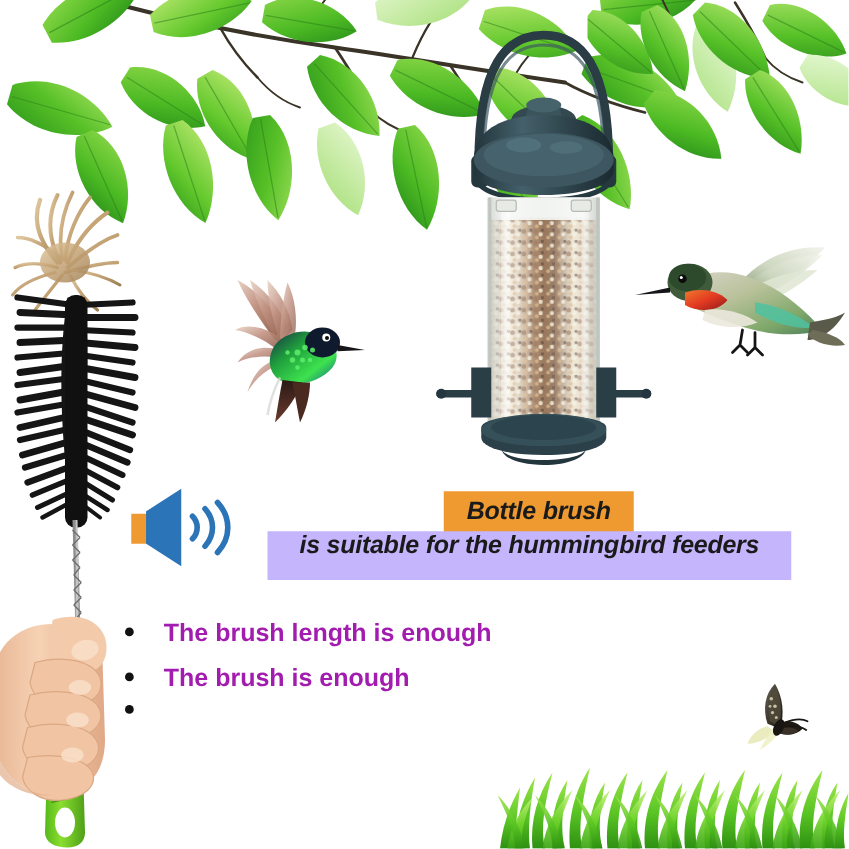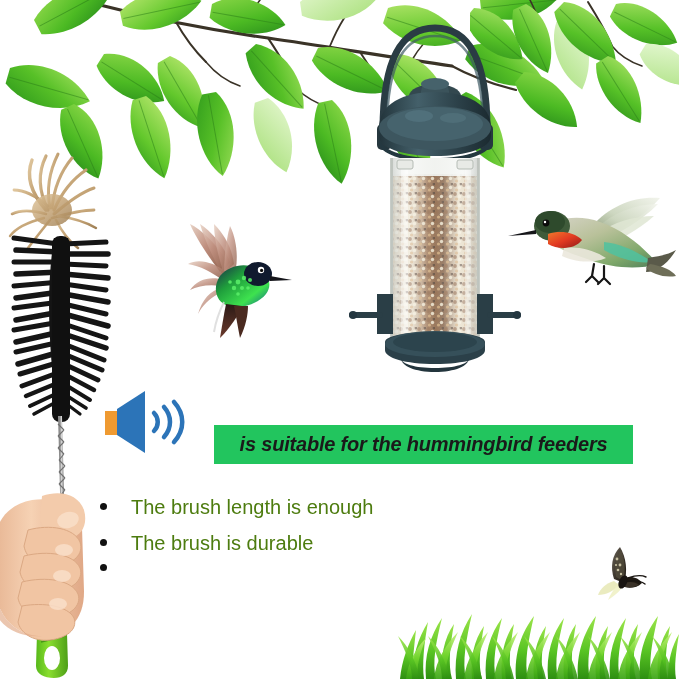--- a/index.html
+++ b/index.html
@@ -98,23 +98,23 @@
     font-weight: bold;
     font-size: 20px;
     color: #1a1a1a;
     white-space: nowrap;
     letter-spacing: -0.2px;
   }
   #banner-bottom {
     position: absolute;
     left: 214px; top: 425px;
     width: 419px; height: 39px;
-    background: #22c55e;
+    background: #c4b5fd;
     display: flex;
-    align-items: center;
+    align-items: flex-start;
     justify-content: center;
   }
   #banner-bottom .banner-text {
     font-family: "Liberation Sans", sans-serif;
     font-style: italic;
     font-weight: bold;
     font-size: 20px;
     color: #1a1a1a;
     white-space: nowrap;
     letter-spacing: -0.2px;
@@ -139,23 +139,23 @@
     height: 7px;
     border-radius: 50%;
     background: #111111;
     flex: 0 0 auto;
     margin-right: 24px;
     position: relative;
     top: -4px;
   }
   #feature-list .feature-text {
     font-family: "Liberation Sans", sans-serif;
-    font-weight: normal;
+    font-weight: bold;
     font-size: 20px;
-    color: #4d7c0f;
+    color: #a21caf;
     white-space: nowrap;
     letter-spacing: 0px;
   }
 </style>
 </head>
 <body>
 
 <div id="poster">
 
   <div id="leaf-canopy">
@@ -769,32 +769,35 @@
       <rect x="14" y="20" width="10" height="26" fill="#2c74b8"></rect>
 
       <g fill="none" stroke="#2c74b8" stroke-width="4.5" stroke-linecap="round">
         <path d="M51 24 C56 29 56 37 51 42"></path>
         <path d="M61 18 C69 27 69 39 61 48"></path>
         <path d="M71 13 C82 25 82 41 71 53"></path>
       </g>
     </svg>
   </div>
 
+  <div id="banner-top">
+    <span class="banner-text">Bottle brush</span>
+  </div>
 
   <div id="banner-bottom">
     <span class="banner-text">is suitable for the hummingbird feeders</span>
   </div>
 
   <ul id="feature-list">
     <li>
       <span class="bullet-dot"></span>
       <span class="feature-text">The brush length is enough</span>
     </li>
     <li>
       <span class="bullet-dot"></span>
-      <span class="feature-text"> The brush is durable</span>
+      <span class="feature-text"> The brush is enough</span>
     </li>
     <li>
       <span class="bullet-dot"></span>
     </li>
   </ul>
 
 </div>
 
 </body></html>

